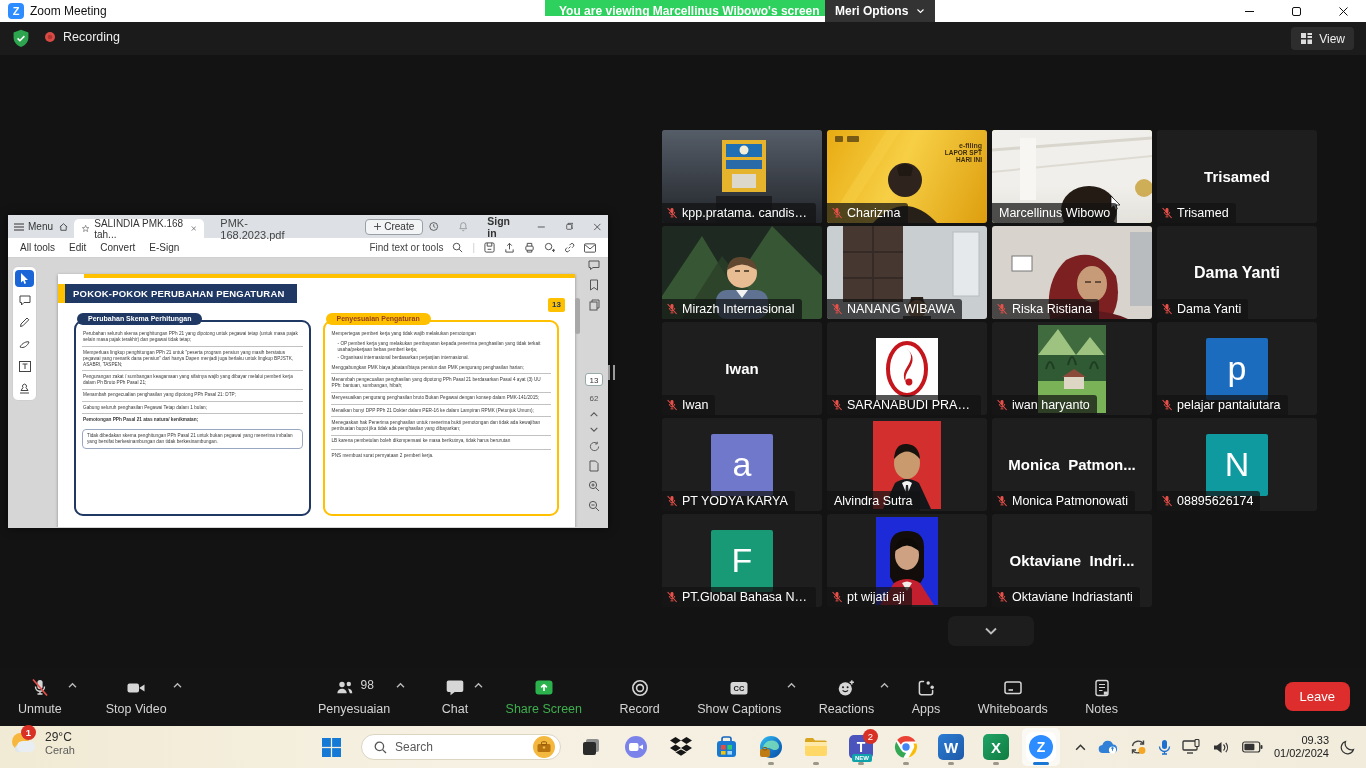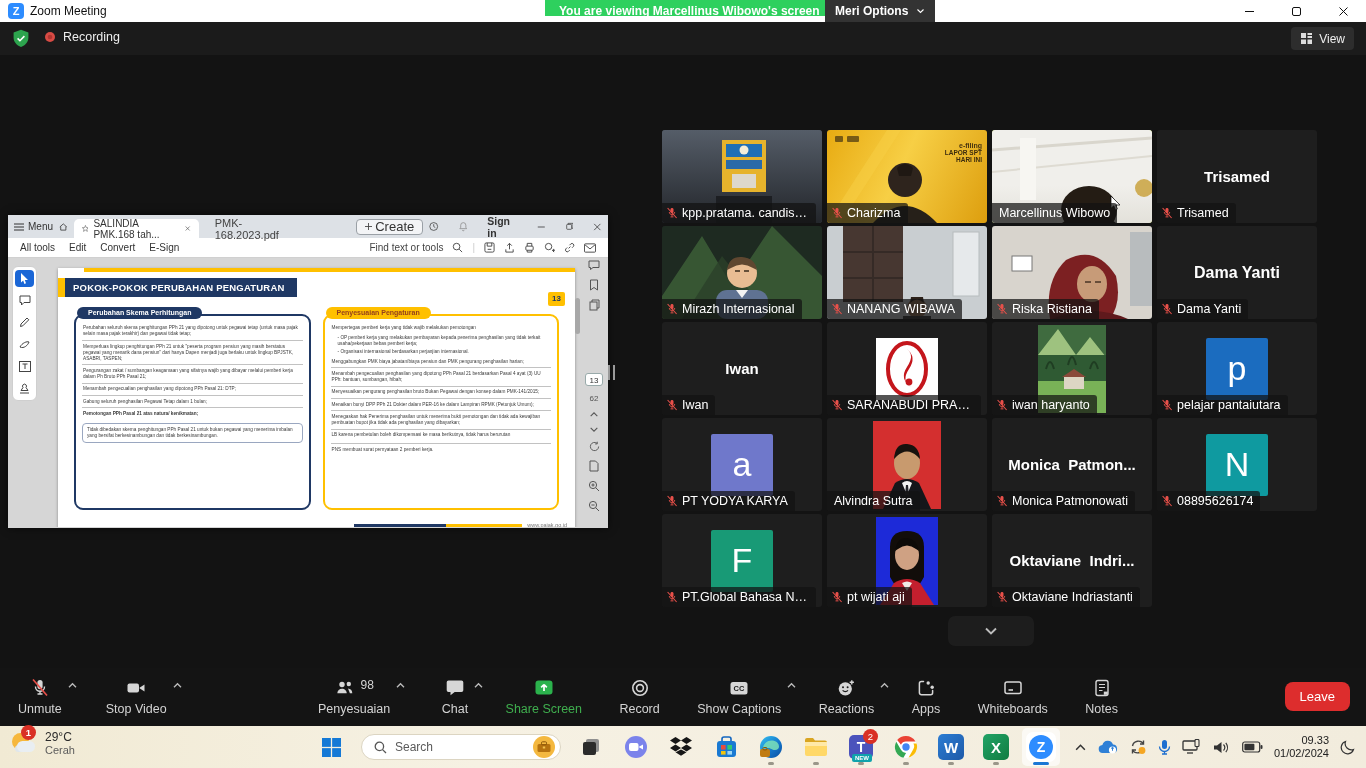--- a/index.html
+++ b/index.html
@@ -19,33 +19,33 @@
   #shield{position:absolute;left:12px;top:7px}
   #viewbtn{position:absolute;right:12px;top:5px;height:23px;background:#2d2d2d;border-radius:4px;color:#eee;font-size:12px;display:flex;align-items:center;gap:6px;padding:0 9px}
   
   #main{position:absolute;top:55px;left:0;width:1366px;height:671px;background:#131313}
   
   #acro{position:absolute;left:8px;top:160px;width:600px;height:313px;background:#d6d6d6;box-shadow:0 0 8px rgba(0,0,0,.6);font-size:10px;color:#333}
   #tabbar{height:23px;background:#dde1e6;display:flex;align-items:center;gap:6px;padding:0 6px}
   .tbtxt{font-size:10px;color:#333;display:flex;align-items:center;gap:4px}
   #tab1{background:#fff;height:19px;margin-top:4px;border-radius:5px 5px 0 0;display:flex;align-items:center;gap:5px;padding:0 8px;font-size:10px}
   #tab2{height:19px;margin-top:4px;display:flex;align-items:center;padding:0 10px;font-size:11px;color:#444}
-  #createbtn{border:1px solid #9aa0a6;border-radius:4px;height:16px;display:flex;align-items:center;gap:3px;padding:0 8px;font-size:13px;background:#f3f4f6;margin-left:54px}
+  #createbtn{border:1px solid #9aa0a6;border-radius:4px;height:16px;display:flex;align-items:center;gap:3px;padding:0 8px;font-size:10px;background:#f3f4f6;margin-left:54px}
   #tabright{margin-left:auto;display:flex;align-items:center;gap:20px;font-size:10px}
   #menubar{height:20px;background:#fff;border-bottom:1px solid #d0d0d0;display:flex;align-items:center;gap:14px;padding:0 12px;font-size:10px}
   #mright{margin-left:auto;display:flex;align-items:center;gap:9px;color:#444}
   #abody{position:relative;height:269px;background:#d6d6d6;overflow:hidden}
   #ltools{position:absolute;left:4px;top:8px;width:25px;background:#fff;border:1px solid #cfcfcf;border-radius:6px;padding:3px 0;display:flex;flex-direction:column;align-items:center;gap:5px}
   .ltool{width:19px;height:17px;border-radius:4px;display:flex;align-items:center;justify-content:center;font-size:10px;color:#444}
   .ltool.on{background:#1a66d6;color:#fff}
   #rtools{position:absolute;right:3px;top:2px;width:22px;display:flex;flex-direction:column;align-items:center;gap:8px;color:#555;font-size:10px}
   #pgbox{border:1px solid #9aa;background:#fff;border-radius:3px;width:18px;height:13px;font-size:8px;text-align:center;line-height:13px;color:#333}
   #vscroll{position:absolute;right:28px;top:40px;width:5px;height:36px;background:#a8a8a8;border-radius:3px}
   
-  #slide{position:absolute;left:50px;top:10px;width:517px;height:265px;background:#fff;box-shadow:0 1px 3px rgba(0,0,0,.35);overflow:hidden}
+  #slide{position:absolute;left:50px;top:16px;width:517px;height:265px;background:#fff;box-shadow:0 1px 3px rgba(0,0,0,.35);overflow:hidden}
   #sl-topline{position:absolute;top:0;left:26px;right:0;height:4px;background:#ffc000}
   #sl-head{position:absolute;top:10px;left:0;display:flex;align-items:stretch}
   #sl-accent{width:7px;background:#ffc000}
   #sl-title{background:#1f3864;color:#fff;font-weight:bold;font-size:9.5px;padding:4px 12px 4px 8px;letter-spacing:.2px}
   #sl-badge{position:absolute;top:24px;right:10px;width:17px;height:14px;background:#ffc000;color:#1f3864;font-weight:bold;font-size:8px;text-align:center;line-height:14px;border-radius:2px}
   #sl-cols{position:absolute;top:38px;left:16px;right:16px;display:flex;gap:12px}
   .sl-col{flex:1;position:relative}
   .sl-pill{position:relative;z-index:2;display:inline-block;border-radius:9px;font-weight:bold;font-size:7px;padding:2.5px 11px;margin-left:3px}
   .pill-navy{background:#1f3864;color:#fff}
   .pill-yel{background:#ffc000;color:#943f1c}

